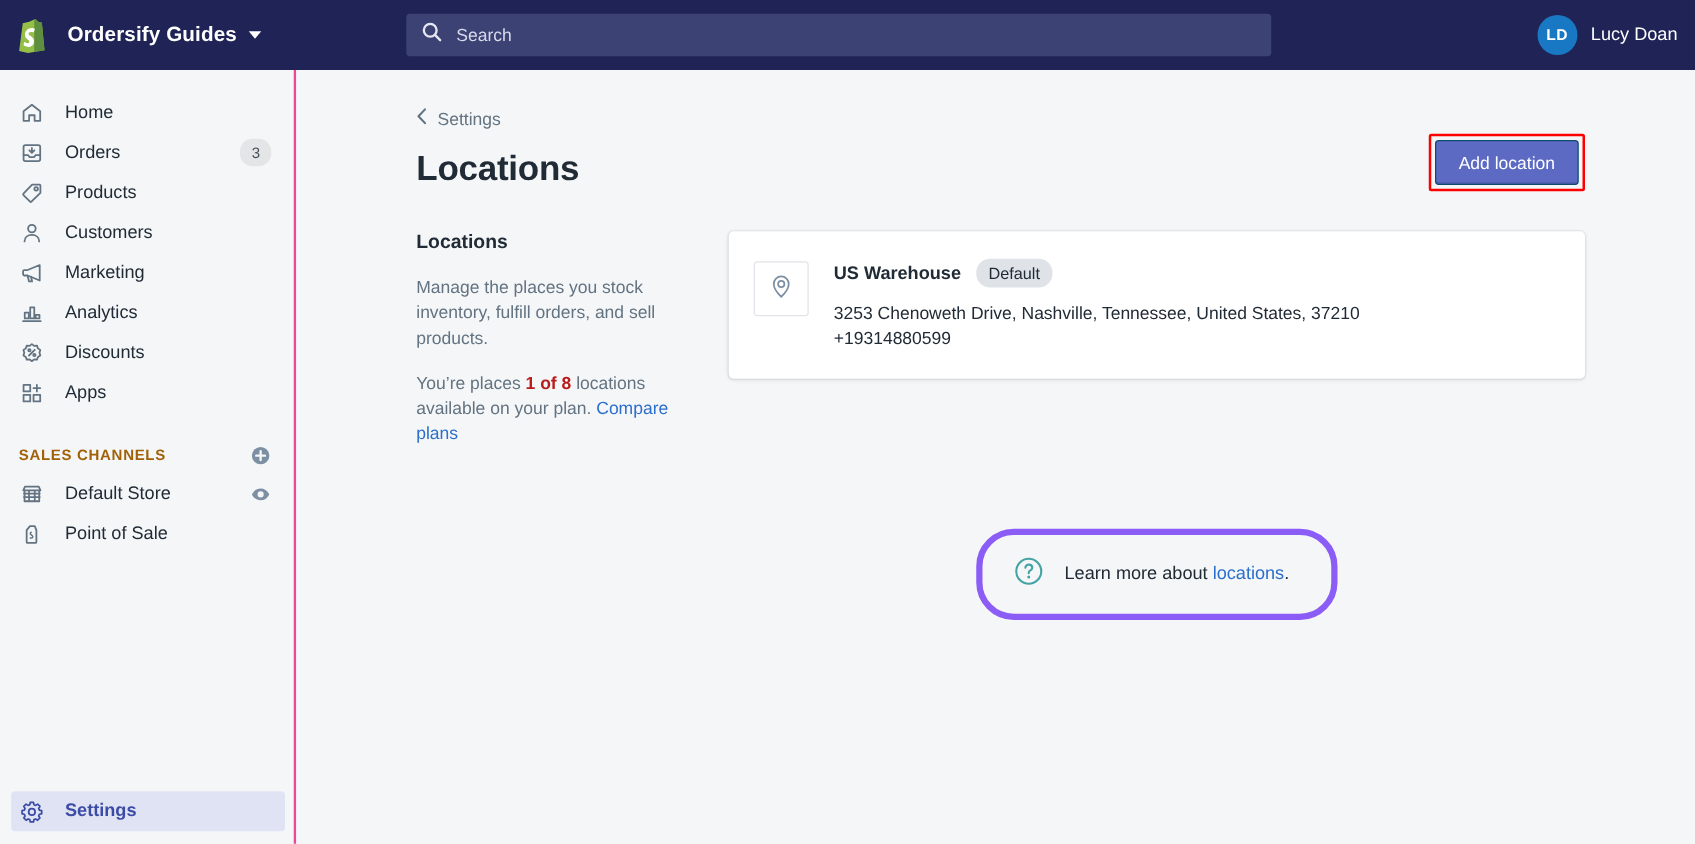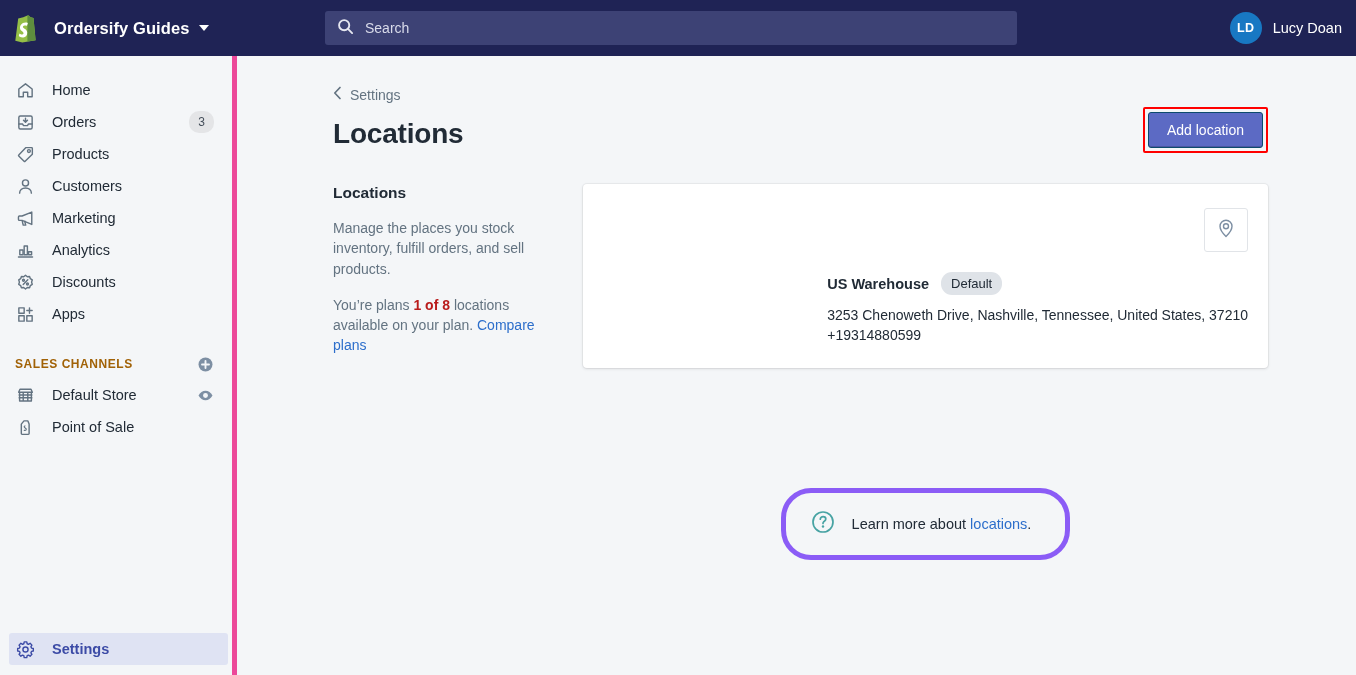--- a/index.html
+++ b/index.html
@@ -55,21 +55,21 @@
     font-size: 12.5px; font-weight: bold; letter-spacing: .4px;
     display: flex; align-items: center; justify-content: center;
   }
   .user-name { color: #ffffff; font-size: 14.5px; }
 
   
   .sidebar {
     position: absolute; top: 56px; left: 0;
     width: 237px; height: 619px;
     background: #F4F6F8;
-    border-right: 5px solid #ec4899;
+    border-right: 2px solid #ec4899;
   }
   .nav-list { padding-top: 18px; }
   .nav-item {
     display: flex; align-items: center;
     height: 32px; margin: 0 9px 0 9px;
     padding: 0 9px 0 6px;
     border-radius: 3px; cursor: pointer;
     position: relative;
   }
   .nav-item .ico {
@@ -146,21 +146,21 @@
   .col-left p.usage { margin-top: 16px; }
   .col-left b { color: #b91c1c; font-weight: bold; }
   .link { color: #2C6ECB; text-decoration: none; cursor: pointer; }
 
   .col-right { flex: 1; }
   .loc-card {
     background: #ffffff;
     border-radius: 4px;
     box-shadow: 0 0 0 1px rgba(63,63,68,0.05), 0 1px 3px 0 rgba(63,63,68,0.15);
     padding: 22px 20px;
-    display: flex; align-items: flex-end; gap: 20px; flex-direction: column;
+    display: flex; align-items: flex-start; gap: 20px;
   }
   .pin-box {
     width: 44px; height: 44px; flex: 0 0 44px;
     border: 1px solid #E1E4E8; border-radius: 3px;
     display: flex; align-items: center; justify-content: center;
     margin-top: 2px;
   }
   .loc-head { display: flex; align-items: center; gap: 12px; }
   .loc-name { font-size: 14.5px; font-weight: bold; color: #212B36; }
   .default-badge {
@@ -376,21 +376,21 @@
 
     <div class="add-btn-highlight">
       <button class="add-btn">Add location</button>
     </div>
 
     <div class="columns">
 
       <div class="col-left">
         <h2>Locations</h2>
         <p>Manage the places you stock inventory, fulfill orders, and sell products.</p>
-        <p class="usage"><span>You’re plans </span><b>1 of 8</b><span> locations available on your plan. </span><a class="link">Compare plans</a></p>
+        <p class="usage"><span>You’re places </span><b>1 of 8</b><span> locations available on your plan. </span><a class="link">Compare plans</a></p>
       </div>
 
       <div class="col-right">
         <div class="loc-card">
           <div class="pin-box">
             <span>
               <svg width="22" height="22" viewBox="0 0 22 22" fill="none" stroke="#7D8FA3" stroke-width="1.4" stroke-linejoin="round">
                 <path d="M11 19.4 C11 19.4 17 13.7 17 9.2 C17 5.9 14.3 3.2 11 3.2 C7.7 3.2 5 5.9 5 9.2 C5 13.7 11 19.4 11 19.4 Z"></path>
                 <circle cx="11" cy="9.2" r="2.5"></circle>
               </svg>

